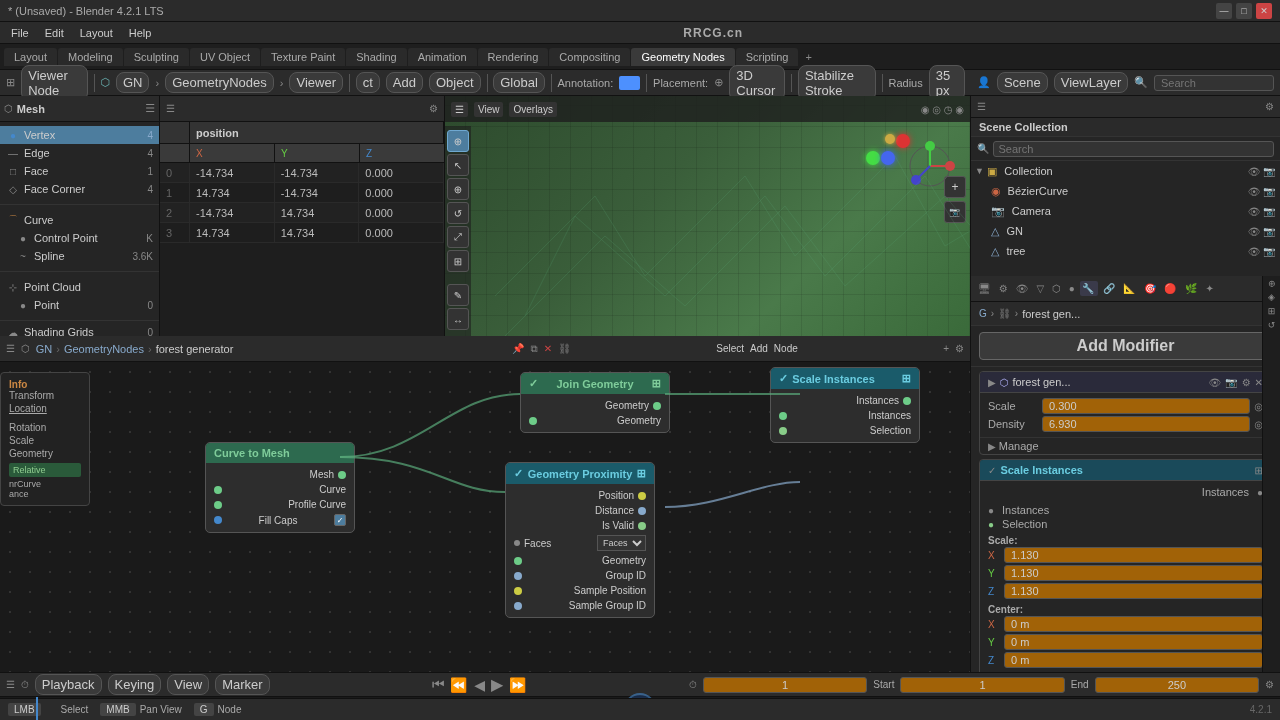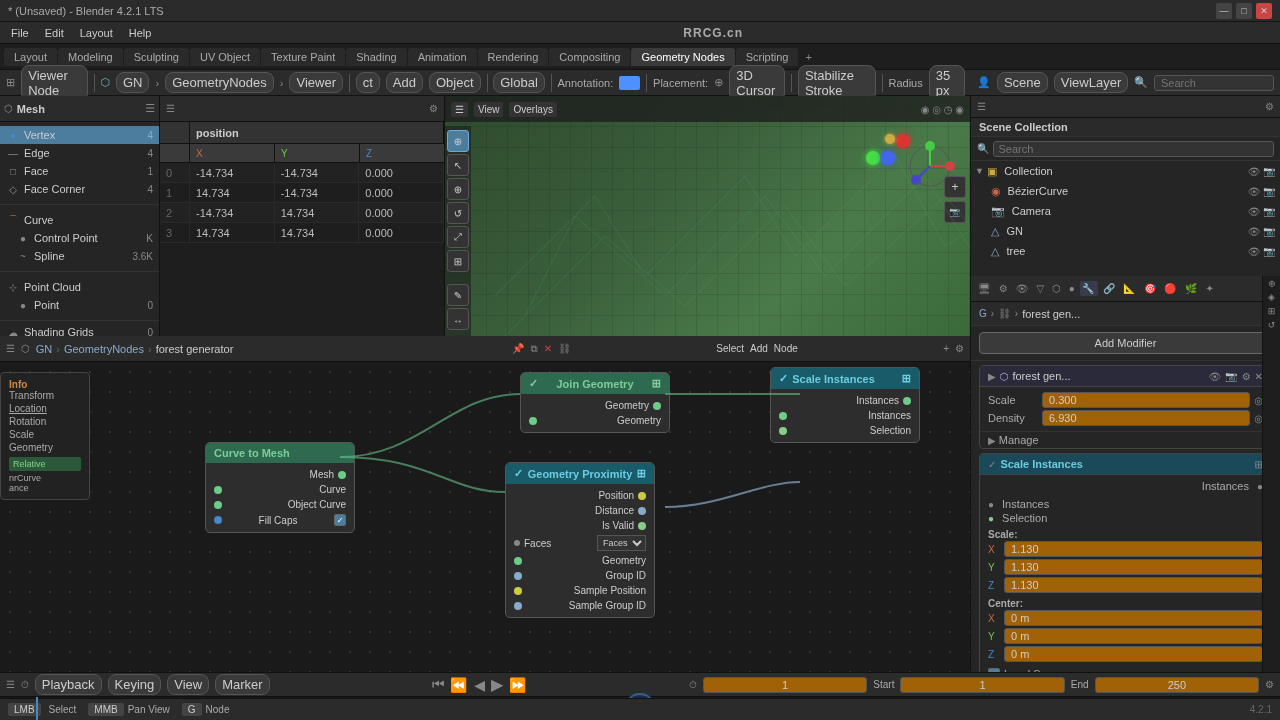--- a/index.html
+++ b/index.html
@@ -435,26 +435,27 @@
     .checkbox.checked { background: #4d7d9e; }
     .checkbox.checked::after { content: '✓'; font-size: 8px; color: #fff; }
 
     .add-modifier-btn {
       background: #3a3a3a;
       border: 1px solid #666;
       border-radius: 4px;
       color: #ccc;
       padding: 4px 16px;
       cursor: pointer;
-      font-size: 11px;
+      font-size: 16px;
       display: flex;
       align-items: center;
       gap: 4px;
       width: 100%;
       justify-content: center;
+      font-weight: bold;
     }
   </style>
 </head>
 <body>
 
 <div class="title-bar">
   <span class="title-bar-text">* (Unsaved) - Blender 4.2.1 LTS</span>
   <div class="title-bar-controls">
     <button class="title-bar-btn">—</button>
     <button class="title-bar-btn">□</button>
@@ -737,21 +738,21 @@
     <span style="flex:0.5;"></span>
     <span style="color:#888;font-size:10px;">+</span>
     <span style="color:#888;font-size:10px;">⚙</span>
   </div>
 
   <div style="position:absolute;top:26px;left:0;right:0;bottom:0;background:#1a1a1a;background-image:radial-gradient(circle,#333 1px,transparent 1px);background-size:20px 20px;">
 
     <div style="position:absolute;left:0;top:10px;background:#222;border:1px solid #444;border-radius:4px;padding:6px 8px;width:90px;font-size:10px;">
       <div style="color:#cc8844;font-weight:bold;margin-bottom:0;">Info</div>
       <div style="color:#aaa;margin-bottom:2px;">Transform</div>
-      <div style="color:#aaa;margin-bottom:2px;text-decoration:underline;">Location</div>
+      <div style="color:#aaa;margin-bottom:8px;text-decoration:underline;">Location</div>
       <div style="color:#aaa;margin-bottom:2px;">Rotation</div>
       <div style="color:#aaa;margin-bottom:2px;">Scale</div>
       <div style="color:#aaa;margin-bottom:4px;">Geometry</div>
       <div style="background:#2a5a3a;color:#8fcc8f;padding:2px 4px;border-radius:2px;font-size:9px;">Relative</div>
       <div style="color:#aaa;margin-top:2px;font-size:9px;">nrCurve</div>
       <div style="color:#aaa;font-size:9px;">ance</div>
     </div>
 
     <div class="node-box" style="left:205px;top:80px;">
       <div class="node-header node-header-green">
@@ -761,21 +762,21 @@
         <div class="node-row">
           <span style="flex:1;text-align:right;">Mesh</span>
           <div class="node-dot node-dot-green"></div>
         </div>
         <div class="node-row">
           <div class="node-dot node-dot-green"></div>
           <span>Curve</span>
         </div>
         <div class="node-row">
           <div class="node-dot node-dot-green"></div>
-          <span>Object Curve</span>
+          <span>Profile Curve</span>
         </div>
         <div class="node-row">
           <div class="node-dot node-dot-blue"></div>
           <span>Fill Caps</span>
           <div class="checkbox checked"></div>
         </div>
       </div>
     </div>
 
     <div class="node-box" style="left:520px;top:10px;">
@@ -1101,21 +1102,21 @@
       <span style="position:absolute;left:440px;font-size:9px;color:#666;">240</span>
     </div>
 
     <div style="position:absolute;left:50%;transform:translateX(-50%);display:flex;flex-direction:column;align-items:center;opacity:0.6;">
       <div style="width:32px;height:32px;background:#1a3a6a;border-radius:50%;border:2px solid #4488cc;display:flex;align-items:center;justify-content:center;font-size:12px;color:#4488cc;font-weight:bold;">RR</div>
     </div>
   </div>
 </div>
 
 <div style="position:absolute;bottom:0;left:0;right:0;height:22px;background:#2b2b2b;border-top:1px solid #111;display:flex;align-items:center;padding:0 8px;gap:12px;">
-  <div style="display:flex;align-items:center;gap:8px;">
+  <div style="display:flex;align-items:center;gap:20px;">
     <span style="background:#444;padding:1px 6px;border-radius:2px;font-size:10px;color:#ccc;">LMB</span>
     <span style="color:#aaa;font-size:10px;">Select</span>
   </div>
   <div style="display:flex;align-items:center;gap:4px;">
     <span style="background:#444;padding:1px 6px;border-radius:2px;font-size:10px;color:#ccc;">MMB</span>
     <span style="color:#aaa;font-size:10px;">Pan View</span>
   </div>
   <div style="display:flex;align-items:center;gap:4px;">
     <span style="background:#444;padding:1px 6px;border-radius:2px;font-size:10px;color:#ccc;">G</span>
     <span style="color:#aaa;font-size:10px;">Node</span>

